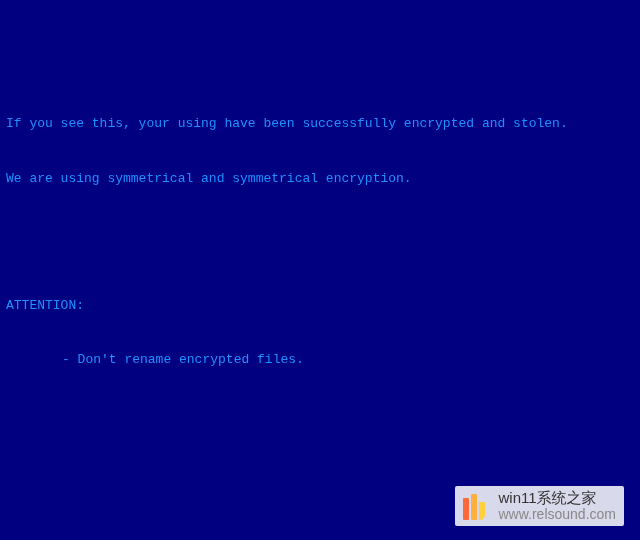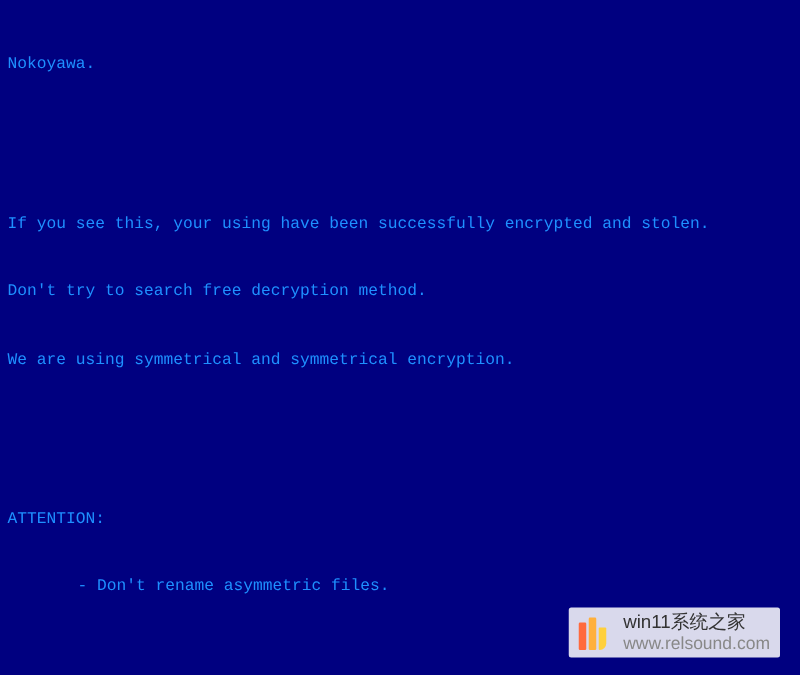--- a/index.html
+++ b/index.html
@@ -79,30 +79,28 @@
       border-radius: 2px;
       display: flex;
       align-items: center;
       gap: 8px;
     }
   </style>
 </head>
 <body>
 
 <div class="content">
-  <span class="line">Nokoyawa.</span>
   <div class="blank"></div>
 
   <span class="line">If you see this, your using have been successfully encrypted and stolen.</span>
-  <span class="line">Don't try to search free decryption method.</span>
   <span class="line">We are using symmetrical and symmetrical encryption.</span>
   <div class="blank"></div>
 
   <span class="line">ATTENTION:</span>
-  <span class="line indent1">- Don't rename asymmetric files.</span>
+  <span class="line indent1">- Don't rename encrypted files.</span>
   
   
   
 
   
   
   
   
 
   

